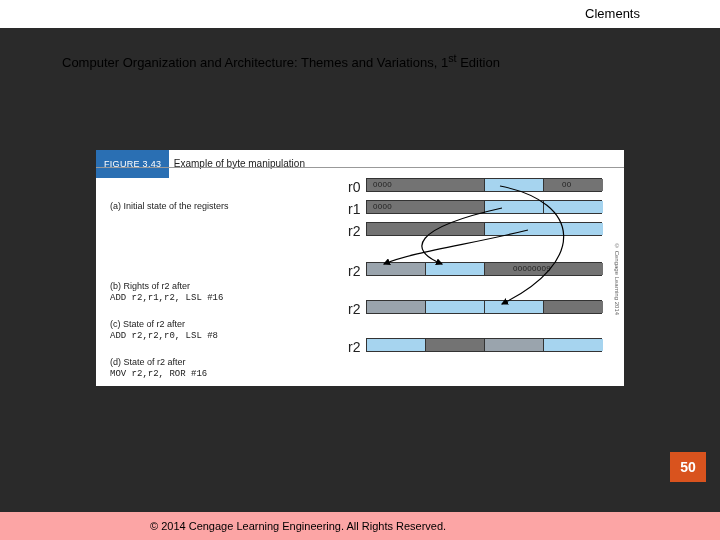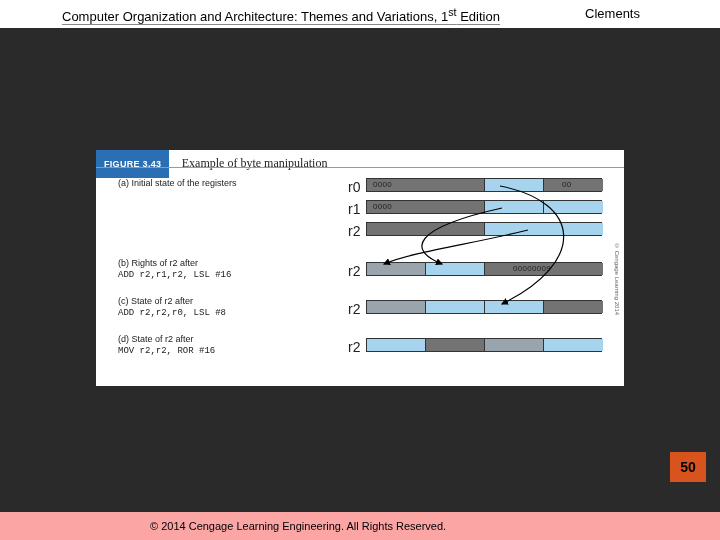--- a/index.html
+++ b/index.html
@@ -22,23 +22,23 @@
     font-size: 13px;
     z-index: 5;
   }
   .header-bg {
     position: absolute;
     top: 0; left: 0; right: 0;
     height: 28px;
     background: #fff;
   }
   .title-line {
-    text-decoration: underline;
     text-decoration-color: #888;
     text-underline-offset: 3px;
+    margin-top: 46px;
   }
   .edition-num { font-variant: normal; }
   .author { margin-right: 20px; }
   .dark-body {
     position: absolute;
     top: 28px; left: 0; right: 0; bottom: 0;
     background: #2a2a2a;
   }
   .figure-panel {
     position: absolute;
@@ -51,49 +51,48 @@
   .fig-header {
     position: absolute;
     top: 0; left: 0; right: 0;
     height: 18px;
   }
   .fig-badge {
     display: inline-block;
     background: #2a6fb3;
     color: #fff;
     font-size: 9px;
-    font-weight: bold;
+    font-weight: normal;
     padding: 9px 8px;
     letter-spacing: 0.3px;
   }
   .fig-caption {
     display: inline-block;
-    font-size: 12px;
-    margin-left: 8px;
+    font-size: 10px;
     color: #222;
-    font-family: Liberation Serif, serif;
   }
   .cap-line {
     position: absolute;
     top: 17px; left: 0; right: 0;
     height: 1px;
     background: #999;
   }
   .row {
     position: absolute;
     left: 14px;
     right: 14px;
     font-size: 9px;
     color: #222;
   }
   .row-label {
     position: absolute;
-    left: 8px;
+    left: 0;
     width: 220px;
     line-height: 1.25;
+    margin-top: 23px;
   }
   .mono { font-family: "Courier New", monospace; font-size: 9px; }
   .reg-name {
     position: absolute;
     left: 238px;
     top: 1px;
     font-size: 14px;
   }
   .reg-box {
     position: absolute;
@@ -137,21 +136,21 @@
     height: 200px;
     pointer-events: none;
   }
   .page-badge {
     position: absolute;
     right: 14px;
     bottom: 58px;
     width: 36px;
     height: 30px;
     background: #d9531e;
-    color: #000000;
+    color: #ffffff;
     font-size: 14px;
     font-weight: bold;
     display: flex;
     align-items: center;
     justify-content: center;
   }
   .footer {
     position: absolute;
     left: 0; right: 0;
     bottom: 0;

